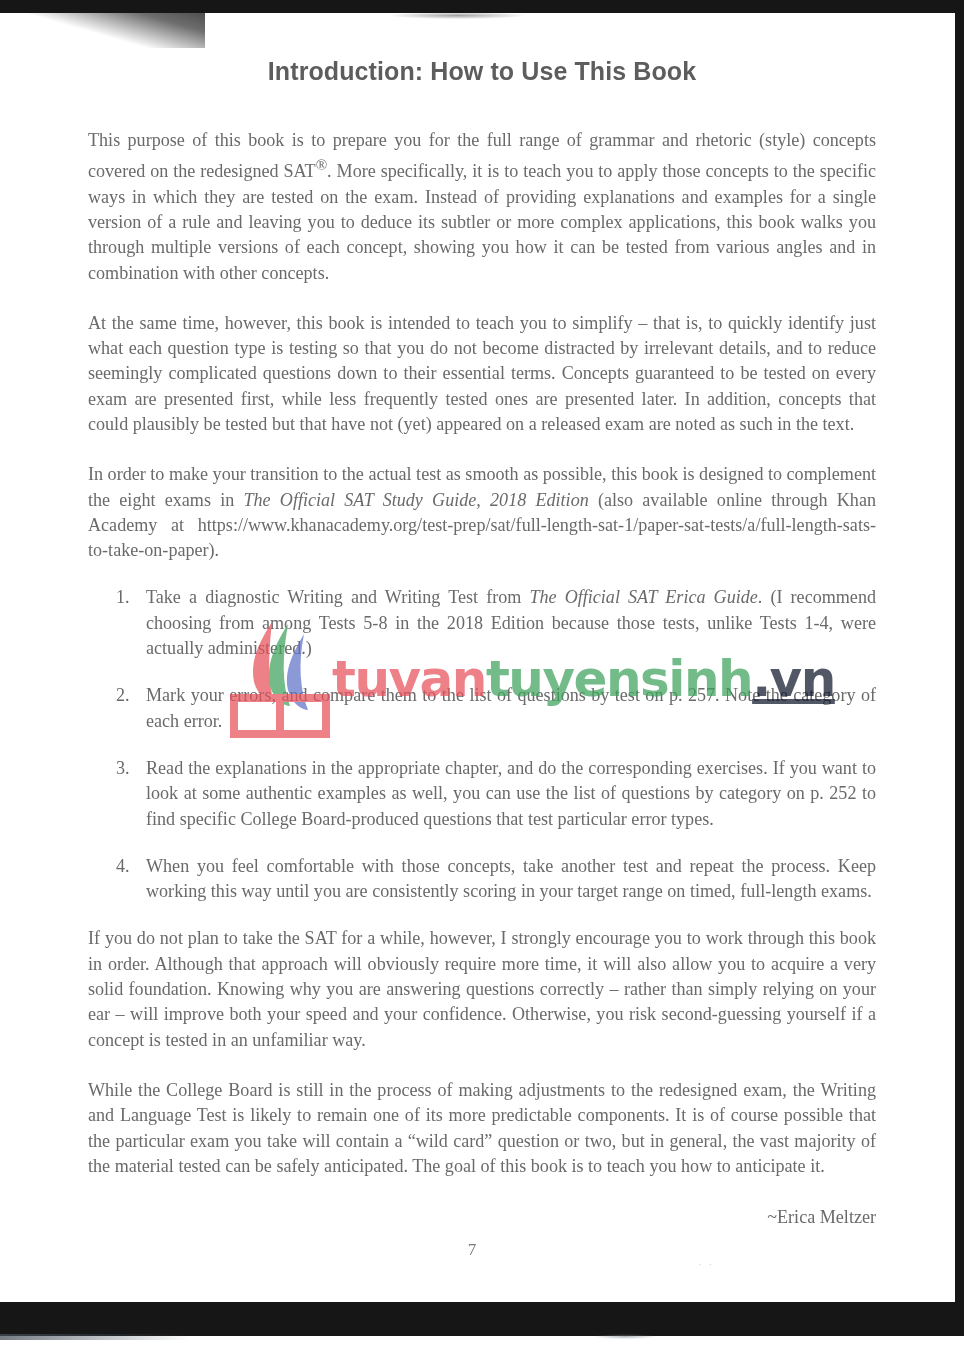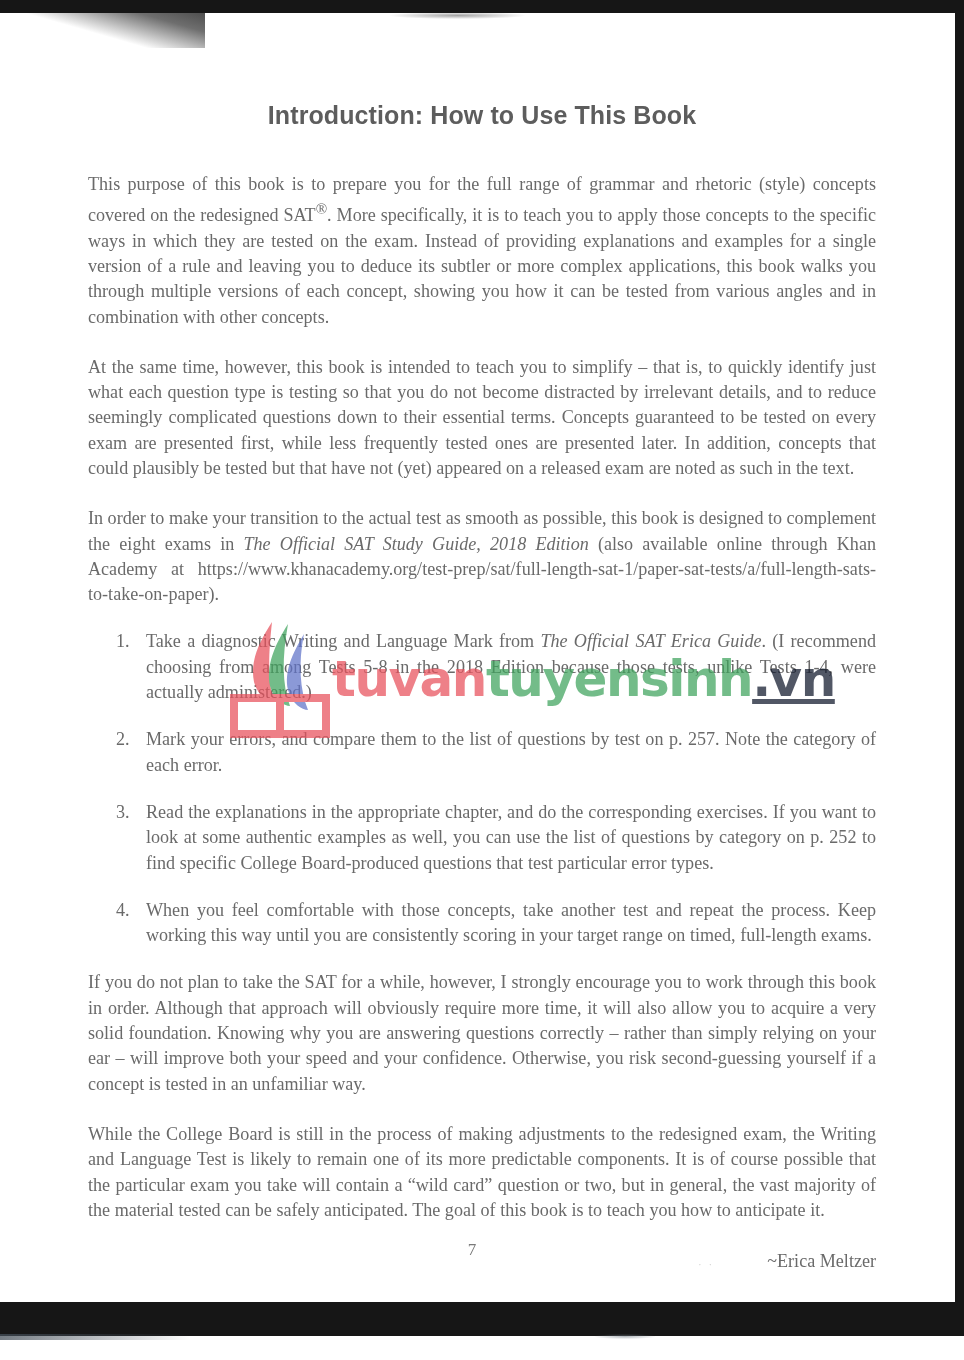--- a/index.html
+++ b/index.html
@@ -81,21 +81,21 @@
     z-index: 2;
   }
 
   .page-title {
     font-family: "Liberation Sans", "DejaVu Sans", sans-serif;
     font-weight: bold;
     font-size: 25px;
     color: #5d5d5d;
     text-align: center;
     margin: 0;
-    padding-top: 101px;
+    padding-top: 57px;
     letter-spacing: 0.1px;
   }
 
   p.body-text {
     margin: 0 0 0 0;
     font-size: 18.1px;
     line-height: 25.3px;
     color: #6a6a6a;
     text-align: justify;
     text-justify: inter-word;
@@ -209,21 +209,21 @@
 
     <p class="body-text first"><span>This purpose of this book is to prepare you for the full range of grammar and rhetoric (style) concepts covered on the redesigned SAT</span><sup>®</sup><span>. More specifically, it is to teach you to apply those concepts to the specific ways in which they are tested on the exam. Instead of providing explanations and examples for a single version of a rule and leaving you to deduce its subtler or more complex applications, this book walks you through multiple versions of each concept, showing you how it can be tested from various angles and in combination with other concepts.</span></p>
 
     <p class="body-text gap">At the same time, however, this book is intended to teach you to simplify – that is, to quickly identify just what each question type is testing so that you do not become distracted by irrelevant details, and to reduce seemingly complicated questions down to their essential terms. Concepts guaranteed to be tested on every exam are presented first, while less frequently tested ones are presented later. In addition, concepts that could plausibly be tested but that have not (yet) appeared on a released exam are noted as such in the text.</p>
 
     <p class="body-text gap"><span>In order to make your transition to the actual test as smooth as possible, this book is designed to complement the eight exams in </span><span class="italic">The Official SAT Study Guide, 2018 Edition</span><span> (also available online through Khan Academy at https://www.khanacademy.org/test-prep/sat/full-length-sat-1/paper-sat-tests/a/full-length-sats-to-take-on-paper).</span></p>
 
 
     <ol class="steps">
       <li>
-        <span class="num">1.</span><span>Take a diagnostic Writing and Language Mark from </span><span class="italic">The Official SAT Erica Guide</span><span>. (I recommend choosing from among Tests 5-8 in the 2018 Edition because those tests, unlike Tests 1-4, were actually administered.)</span>
+        <span class="num">1.</span><span>Take a diagnostic Writing and Writing Test from </span><span class="italic">The Official SAT Erica Guide</span><span>. (I recommend choosing from among Tests 5-8 in the 2018 Edition because those tests, unlike Tests 1-4, were actually administered.)</span>
       </li>
       <li>
         <span class="num">2.</span><span>Mark your errors, and compare them to the list of questions by test on p. 257. Note the category of each error.</span>
       </li>
       <li>
         <span class="num">3.</span><span>Read the explanations in the appropriate chapter, and do the corresponding exercises. If you want to look at some authentic examples as well, you can use the list of questions by category on p. 252 to find specific College Board-produced questions that test particular error types.</span>
       </li>
       <li>
         <span class="num">4.</span><span>When you feel comfortable with those concepts, take another test and repeat the process. Keep working this way until you are consistently scoring in your target range on timed, full-length exams.</span>
       </li>

